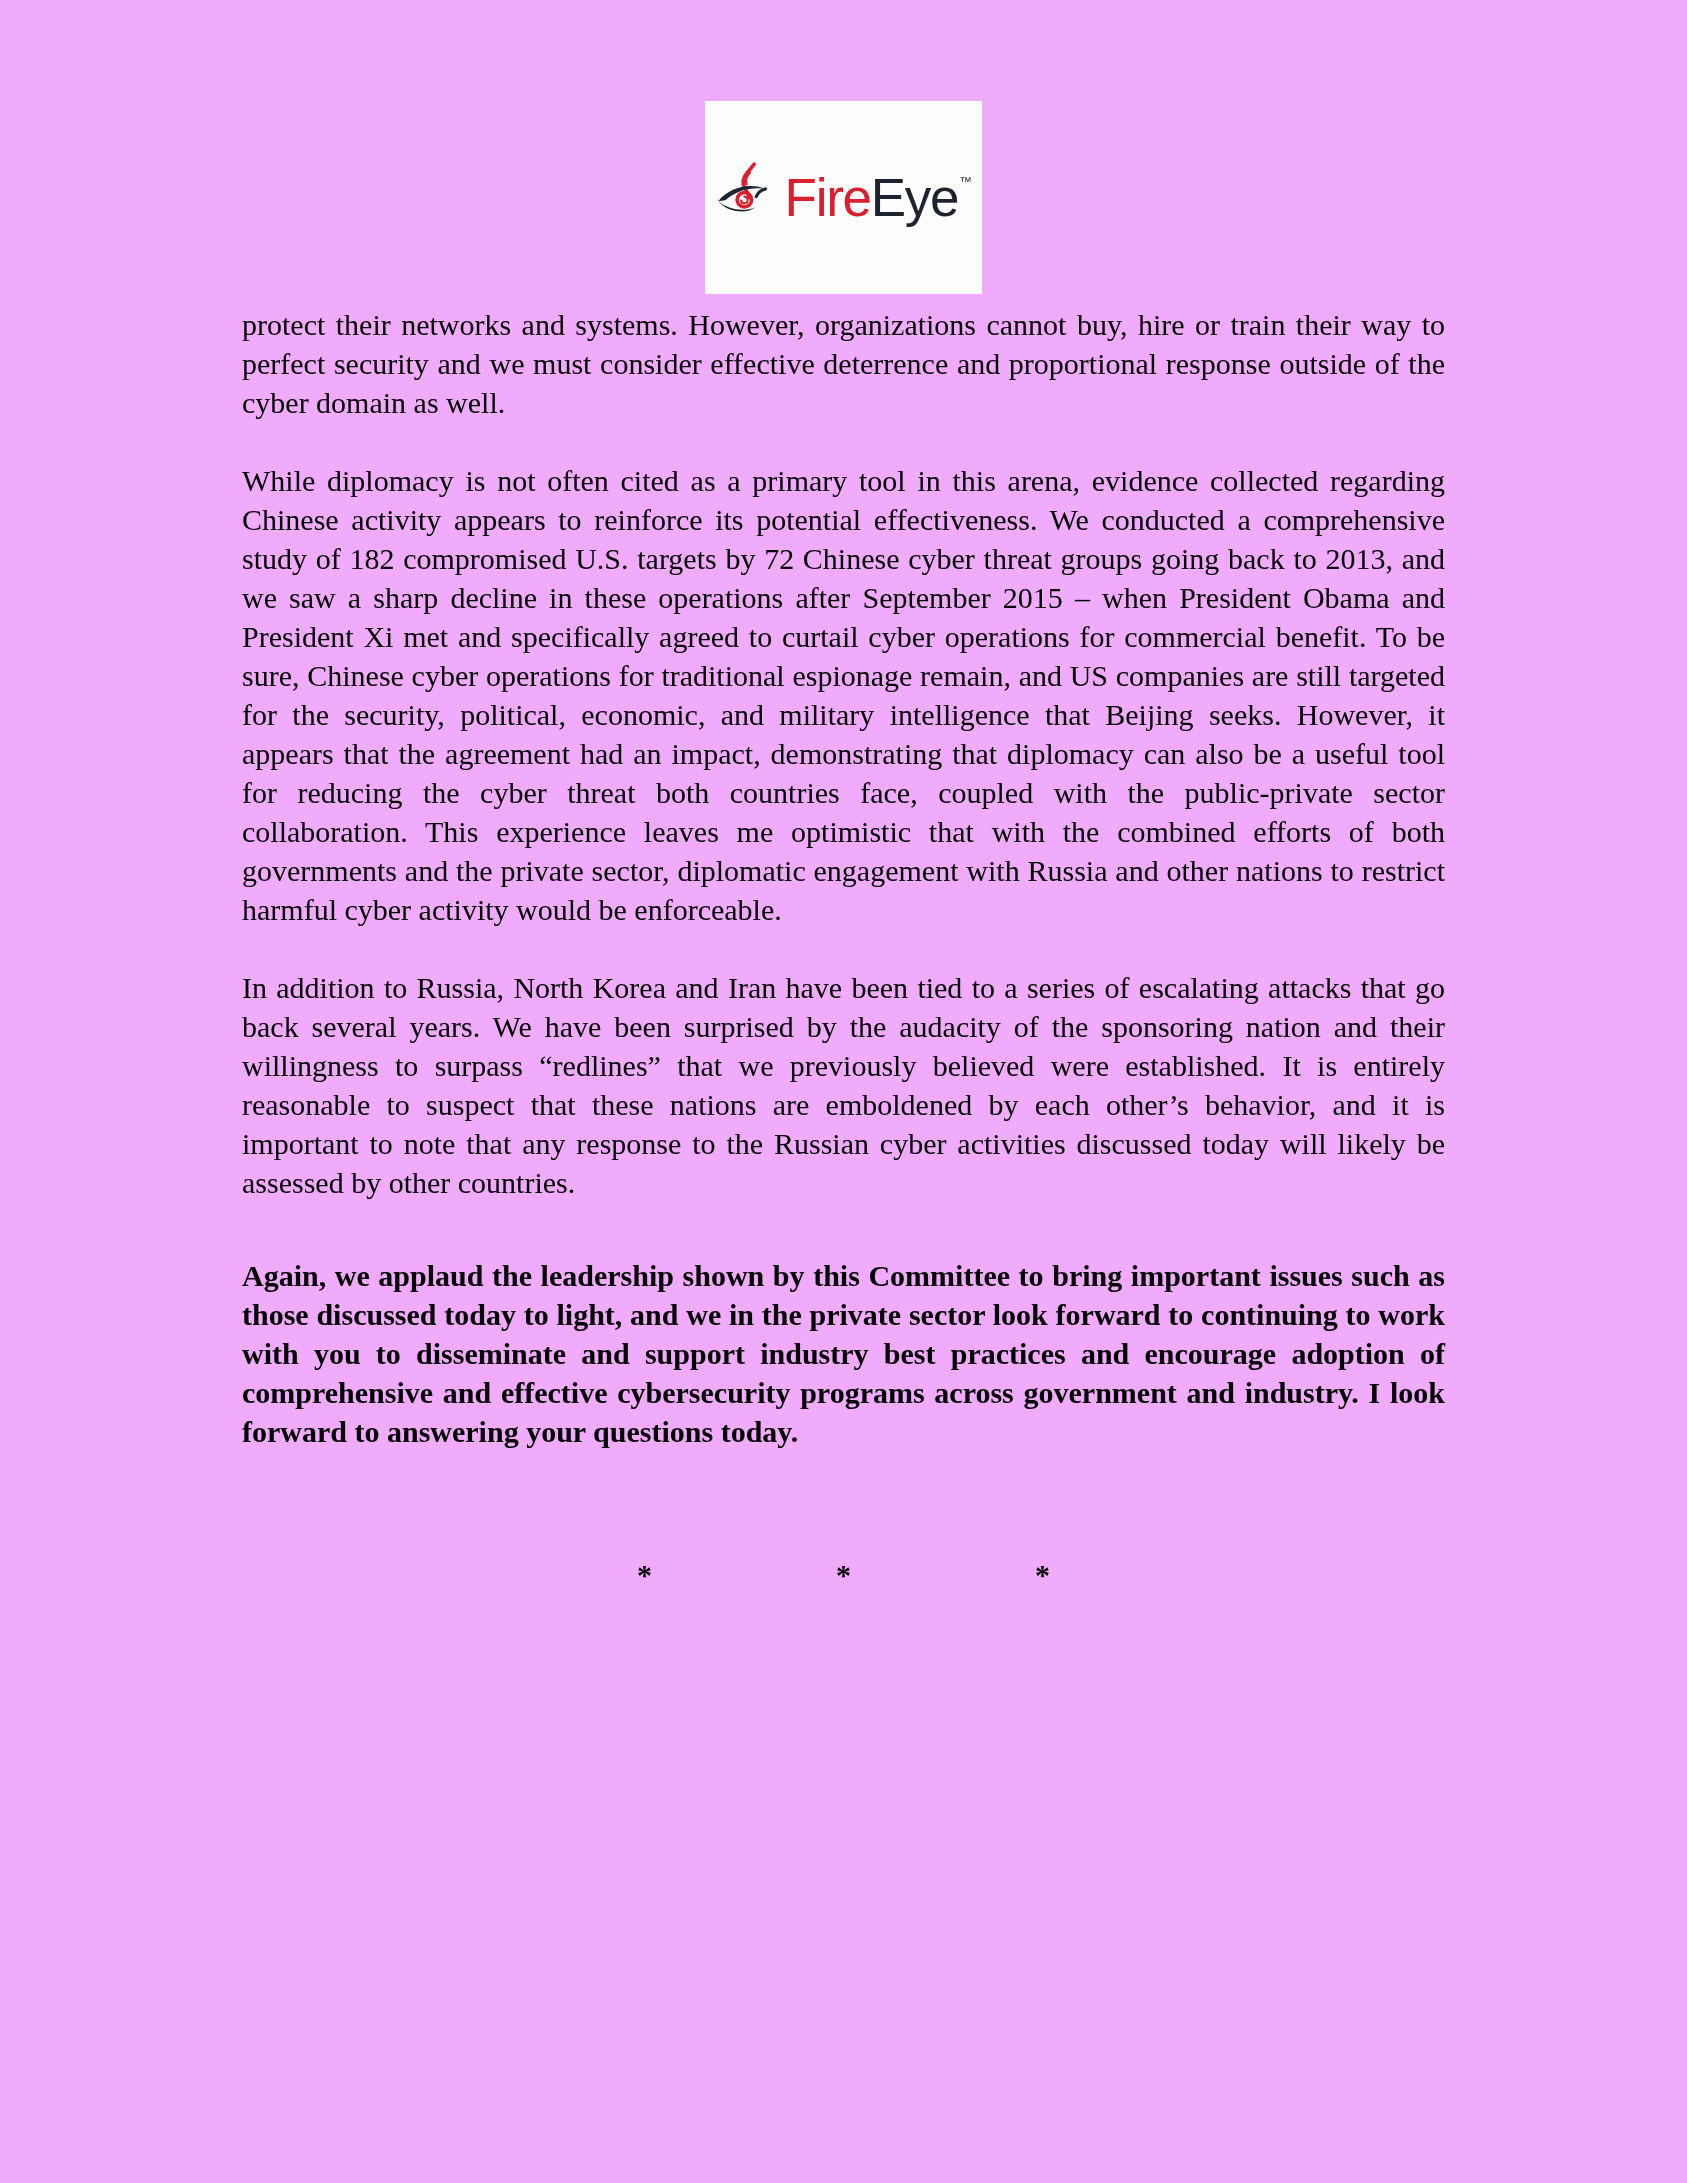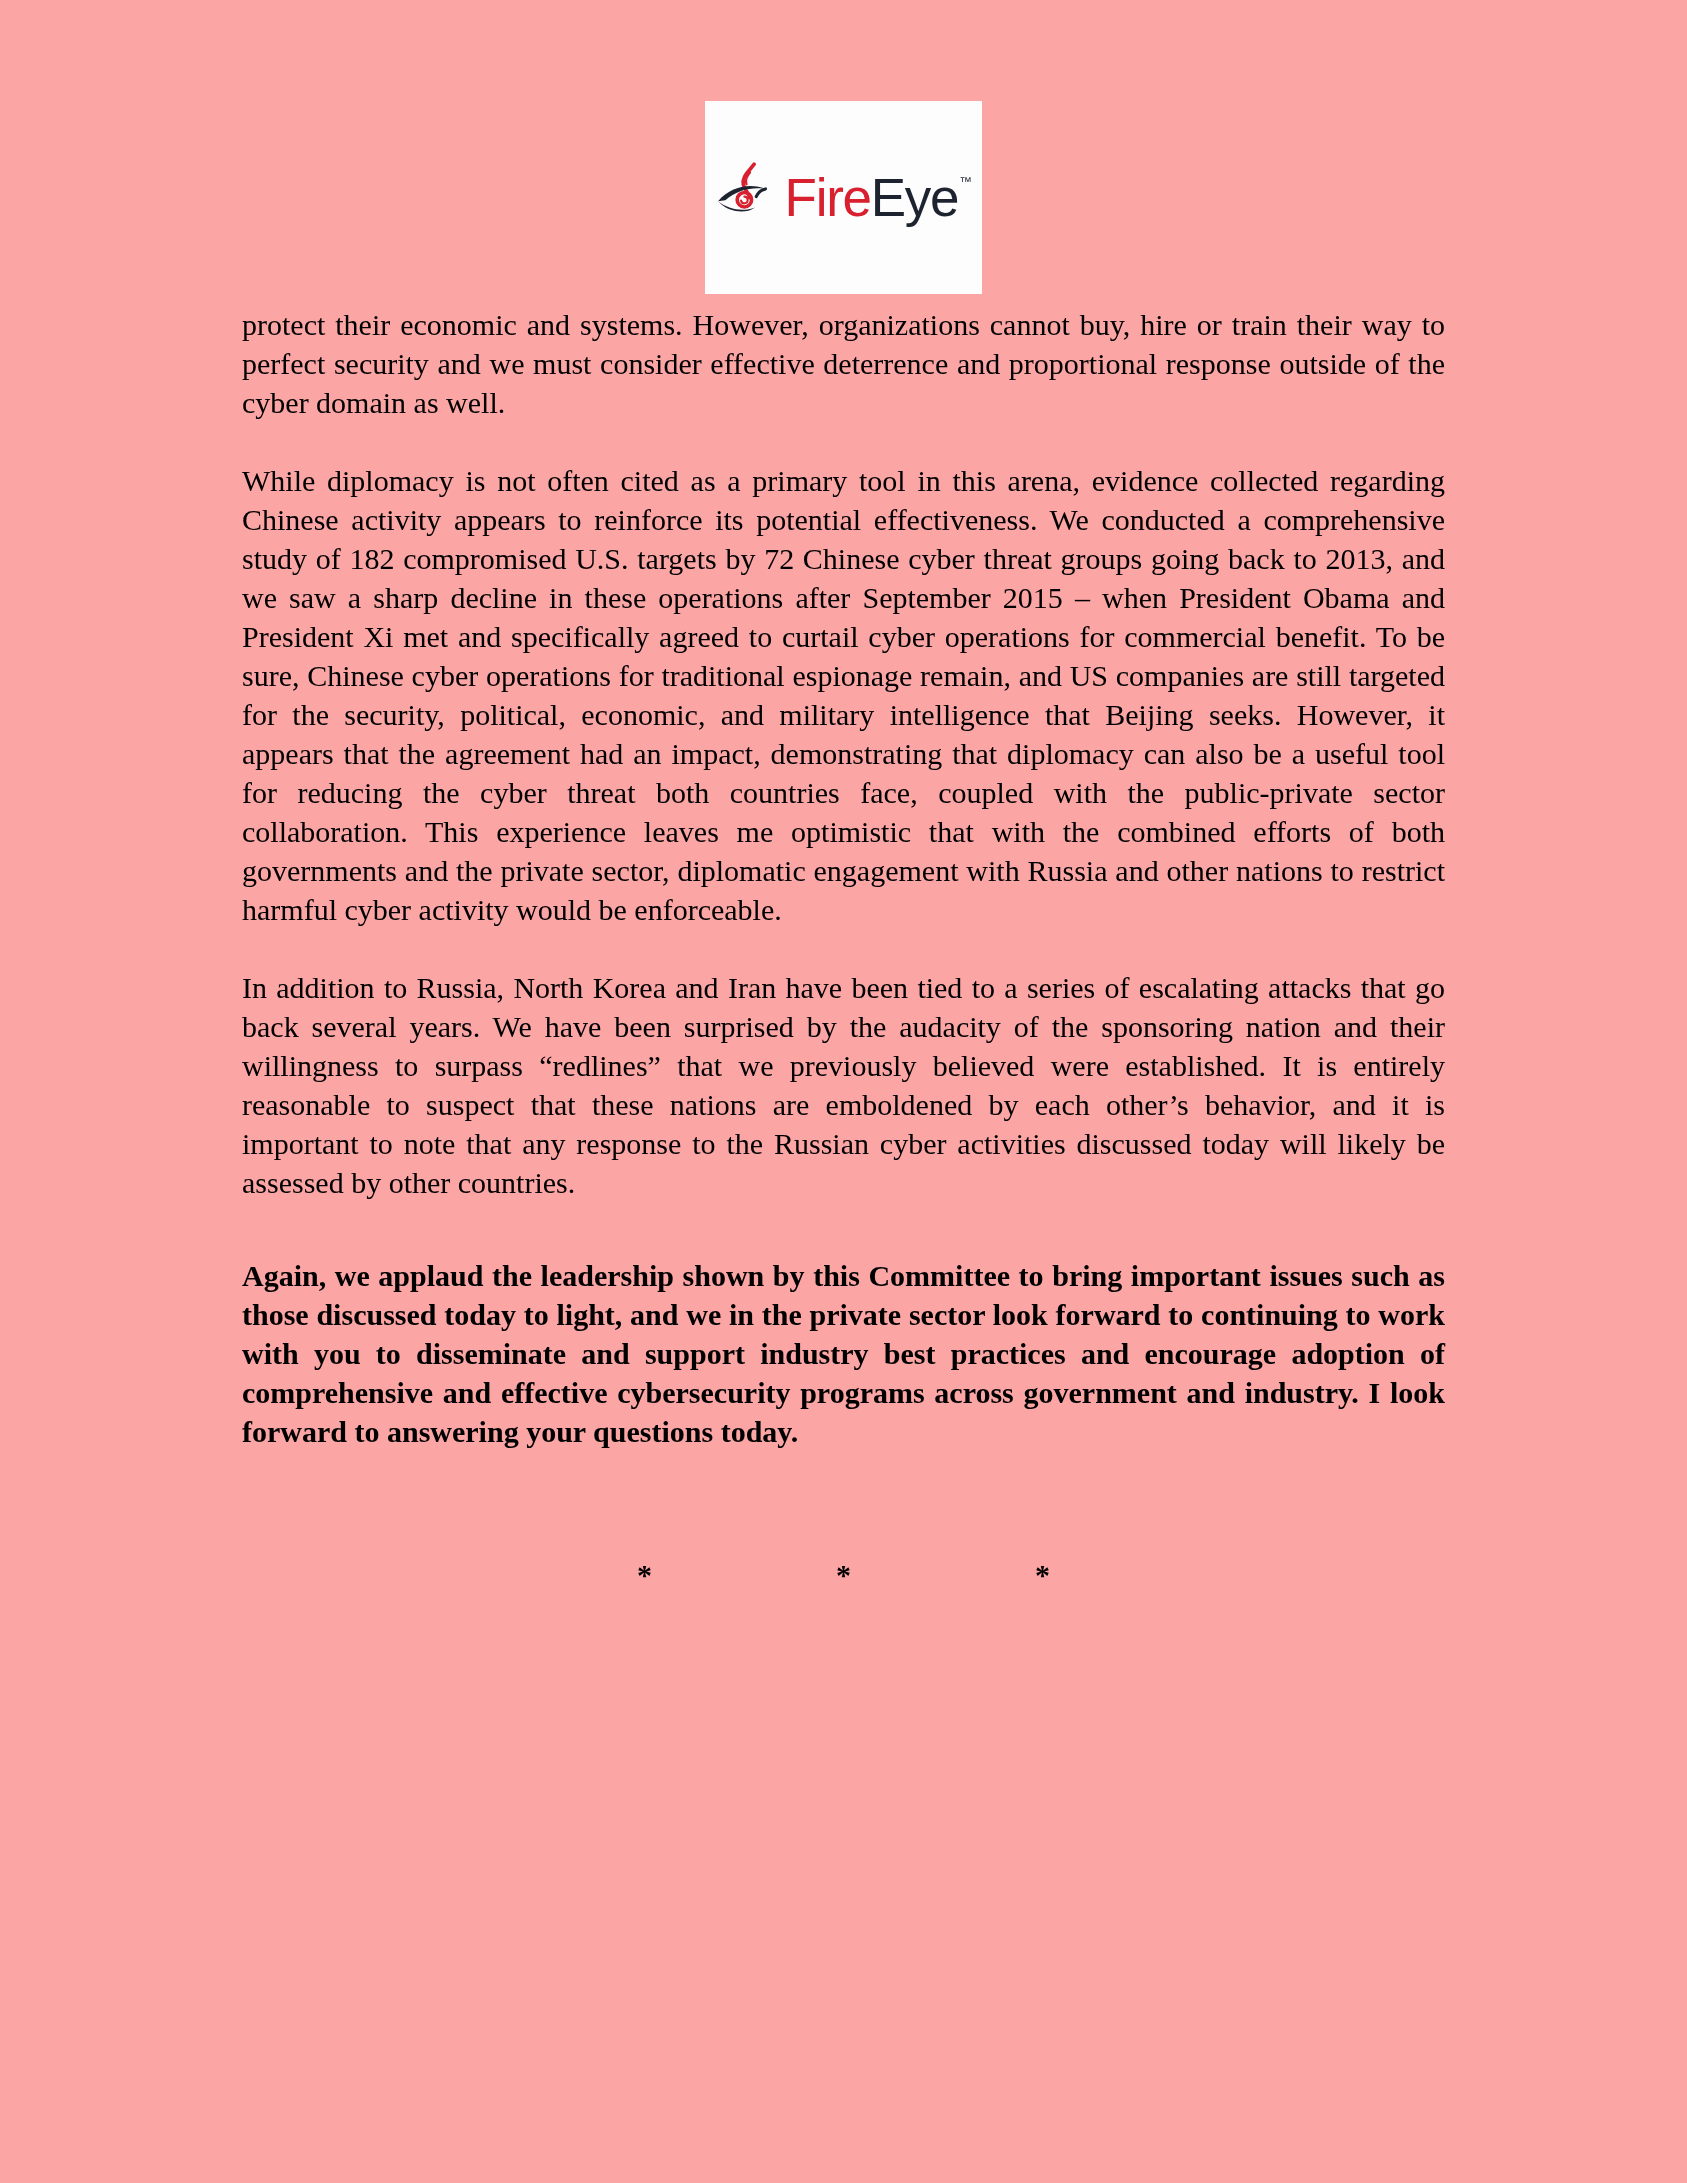--- a/index.html
+++ b/index.html
@@ -4,21 +4,21 @@
 <style>
   html, body {
     margin: 0;
     padding: 0;
     background: #ffffff;
   }
   .page {
     position: relative;
     width: 1687px;
     height: 2183px;
-    background: #fca5a5;
+    background: #f0abfc;
     overflow: hidden;
     font-family: "Liberation Serif", "DejaVu Serif", serif;
     color: #000000;
   }
   .logo-block {
     margin: 101px auto 0 auto;
     width: 277px;
     height: 193px;
     background: #fdfdfd;
     display: flex;
@@ -98,21 +98,21 @@
 
         <circle cx="57" cy="75" r="14" fill="none" stroke="#d8202f" stroke-width="7"></circle>
 
         <path d="M57 69 a6.5 6.5 0 1 1 -6.5 7.5" fill="none" stroke="#d8202f" stroke-width="4" stroke-linecap="round"></path>
       </svg>
       <div class="logo-text"><span class="logo-fire">Fire</span><span class="logo-eye">Eye</span><span class="logo-tm">™</span></div>
     </div>
   </div>
 
   <div class="content">
-    <p class="para">protect their economic and systems.  However, organizations cannot buy, hire or train their way to perfect security and we must consider effective deterrence and proportional response outside of the cyber domain as well.</p>
+    <p class="para">protect their networks and systems.  However, organizations cannot buy, hire or train their way to perfect security and we must consider effective deterrence and proportional response outside of the cyber domain as well.</p>
     <p class="para">While diplomacy is not often cited as a primary tool in this arena, evidence collected regarding Chinese activity appears to reinforce its potential effectiveness.  We conducted a comprehensive study of 182 compromised U.S. targets by 72 Chinese cyber threat groups going back to 2013, and we saw a sharp decline in these operations after September 2015 – when President Obama and President Xi met and specifically agreed to curtail cyber operations for commercial benefit.  To be sure, Chinese cyber operations for traditional espionage remain, and US companies are still targeted for the security, political, economic, and military intelligence that Beijing seeks.  However, it appears that the agreement had an impact, demonstrating that diplomacy can also be a useful tool for reducing the cyber threat both countries face, coupled with the public-private sector collaboration.  This experience leaves me optimistic that with the combined efforts of both governments and the private sector, diplomatic engagement with Russia and other nations to restrict harmful cyber activity would be enforceable.</p>
     <p class="para">In addition to Russia, North Korea and Iran have been tied to a series of escalating attacks that go back several years.  We have been surprised by the audacity of the sponsoring nation and their willingness to surpass “redlines” that we previously believed were established.  It is entirely reasonable to suspect that these nations are emboldened by each other’s behavior, and it is important to note that any response to the Russian cyber activities discussed today will likely be assessed by other countries.</p>
     <p class="para para-final">Again, we applaud the leadership shown by this Committee to bring important issues such as those discussed today to light, and we in the private sector look forward to continuing to work with you to disseminate and support industry best practices and encourage adoption of comprehensive and effective cybersecurity programs across government and industry.  I look forward to answering your questions today.</p>
 
     <div class="separator">
       <span>*</span>
       <span>*</span>
       <span>*</span>
     </div>
   </div>

